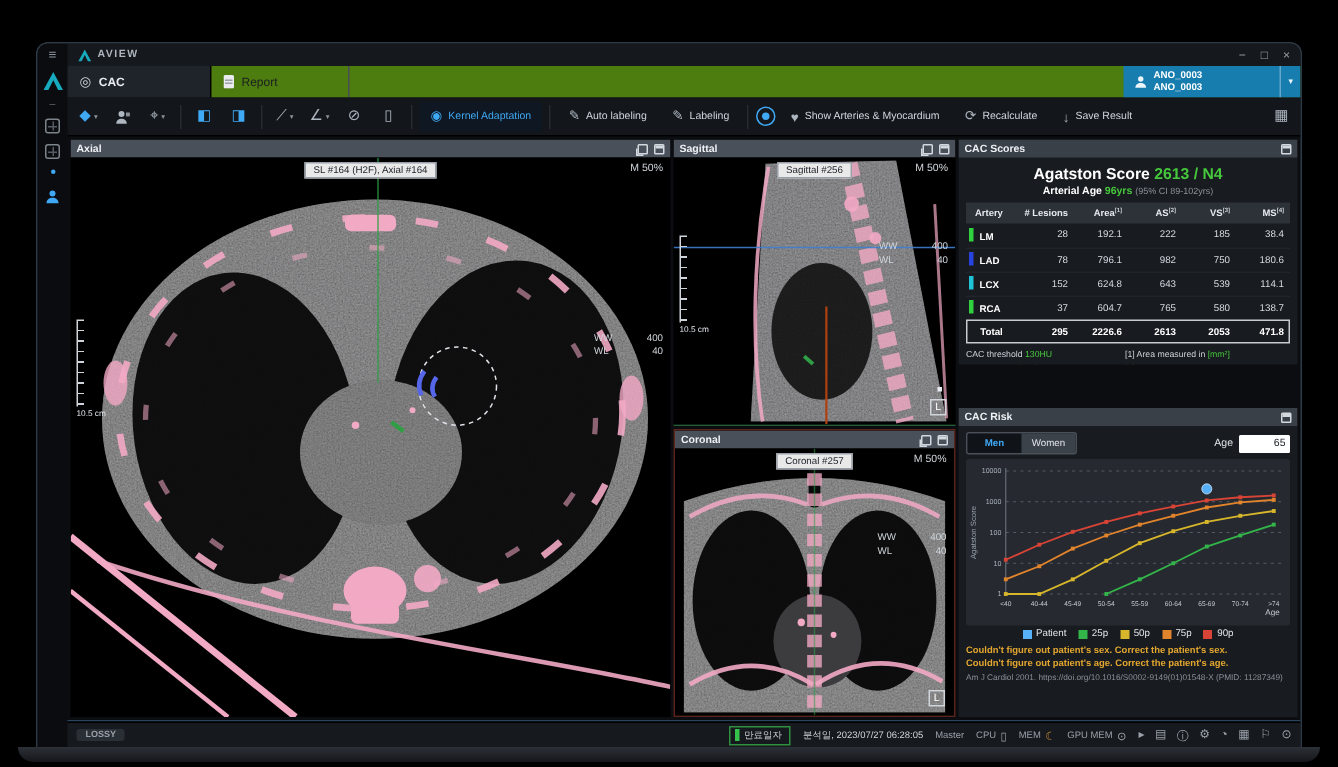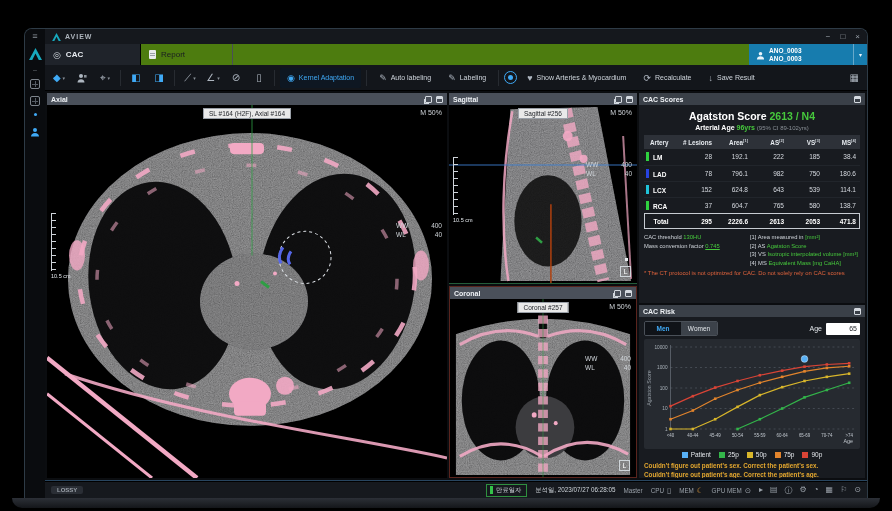--- a/index.html
+++ b/index.html
@@ -98,22 +98,22 @@
     background:repeating-linear-gradient(180deg,#cfd4da 0 1px,transparent 1px 7px); }
   .ruler .lab { color:#e3e7ec; font-size:5.5px; margin-top:2px; white-space:nowrap; }
   .orient { position:absolute; right:6px; bottom:6px; width:11px; height:11px;
     border:1px solid #cfd5da; color:#fff; font-size:7px; display:flex; align-items:center;
     justify-content:center; z-index:3; }
   .odot { position:absolute; right:9px; bottom:22px; width:3px; height:3px; background:#e6eaee; z-index:3; }
 
   
   .rightcol { flex:1; display:flex; flex-direction:column; gap:2px; min-width:0; }
   .panel { background:#181b20; display:flex; flex-direction:column; overflow:hidden; }
-  .panel-scores { height:210px; flex:none; }
-  .panel-risk { flex:1; }
+  .panel-scores { height:150px; flex:none; }
+  .panel-risk { flex:1;margin-top:27px; }
   .p-head { height:12px; background:#3a4048; color:#eef1f5; font-size:7px; font-weight:bold;
     display:flex; align-items:center; padding:0 4px; flex:none; }
   .p-head .sp { flex:1; }
   .p-body { flex:1; padding:3px 5px; overflow:hidden; }
 
   .score-line { text-align:center; font-size:10.5px; font-weight:bold; color:#fff; margin-top:2px; }
   .score-line .green { color:#46c83c; }
   .age-line { text-align:center; font-size:7px; color:#fff; font-weight:bold; margin-top:2px; }
   .age-line .green { color:#46c83c; }
   .age-line .ci { color:#8a9097; font-weight:normal; font-size:6px; }

